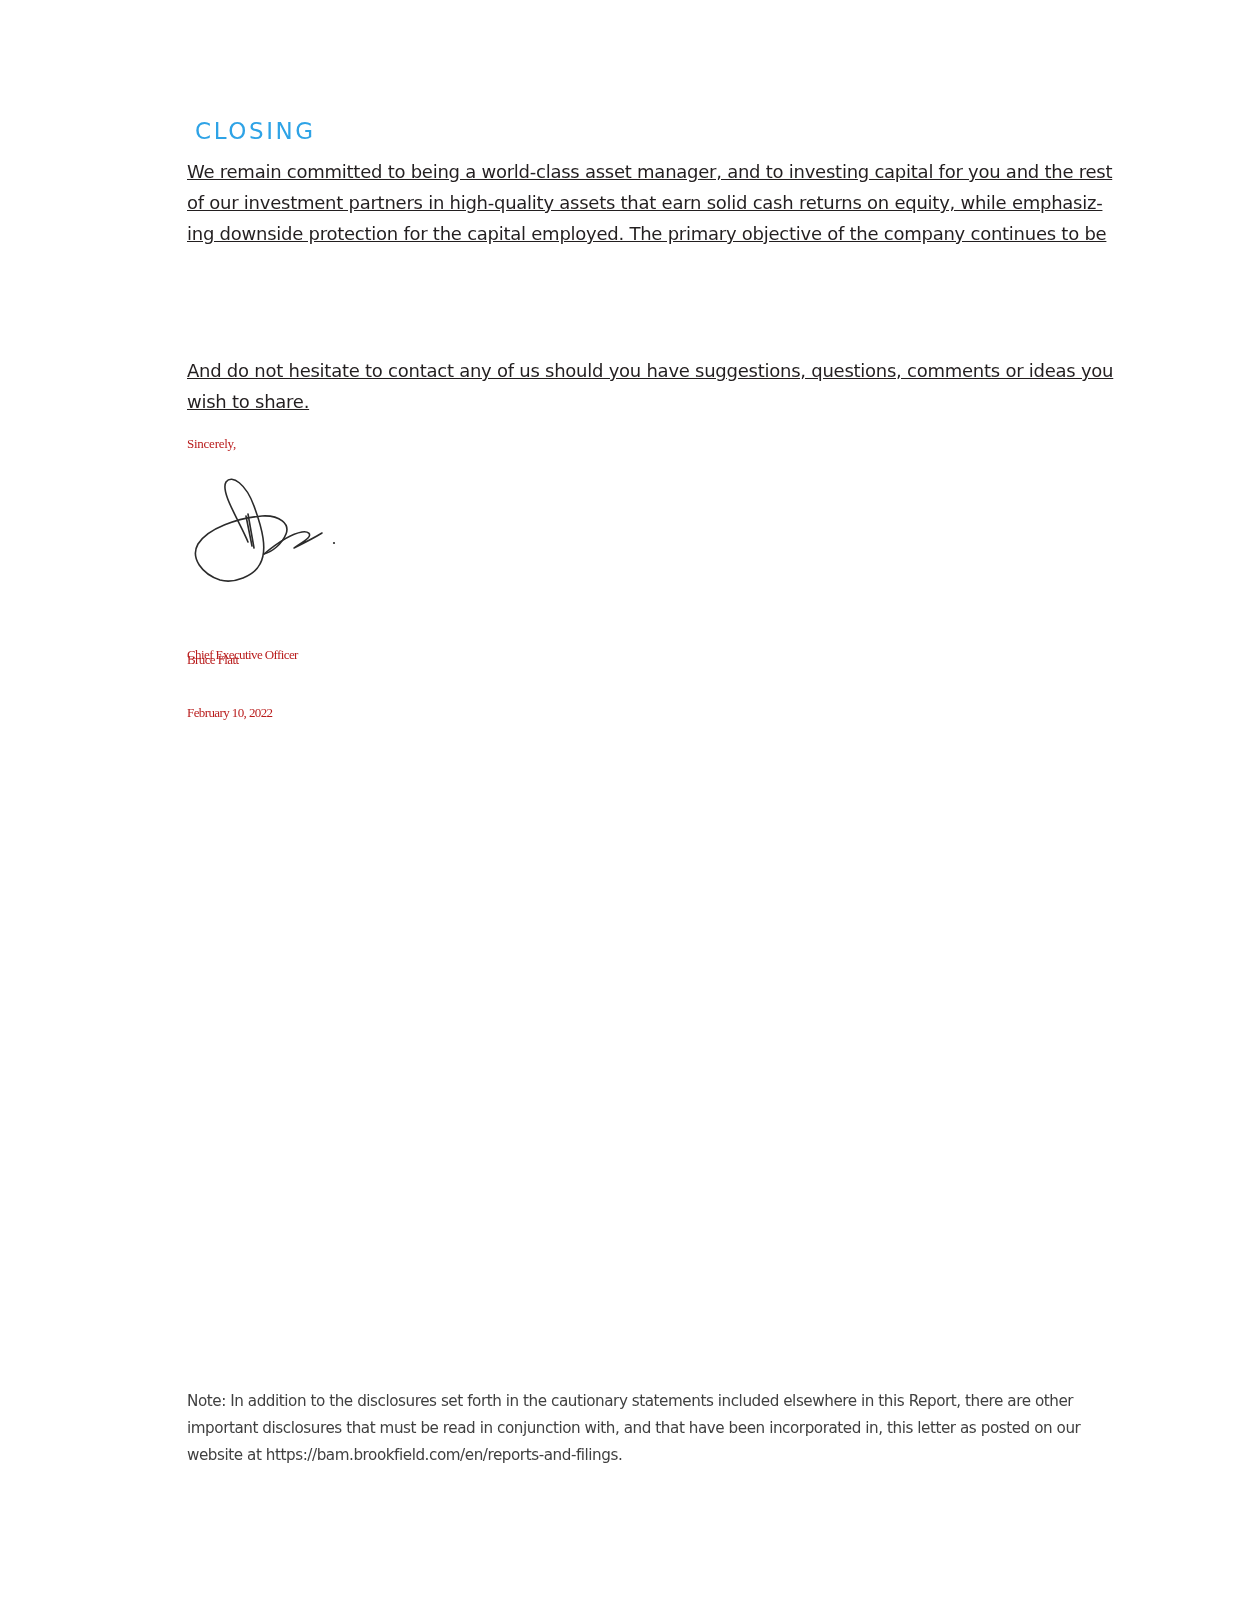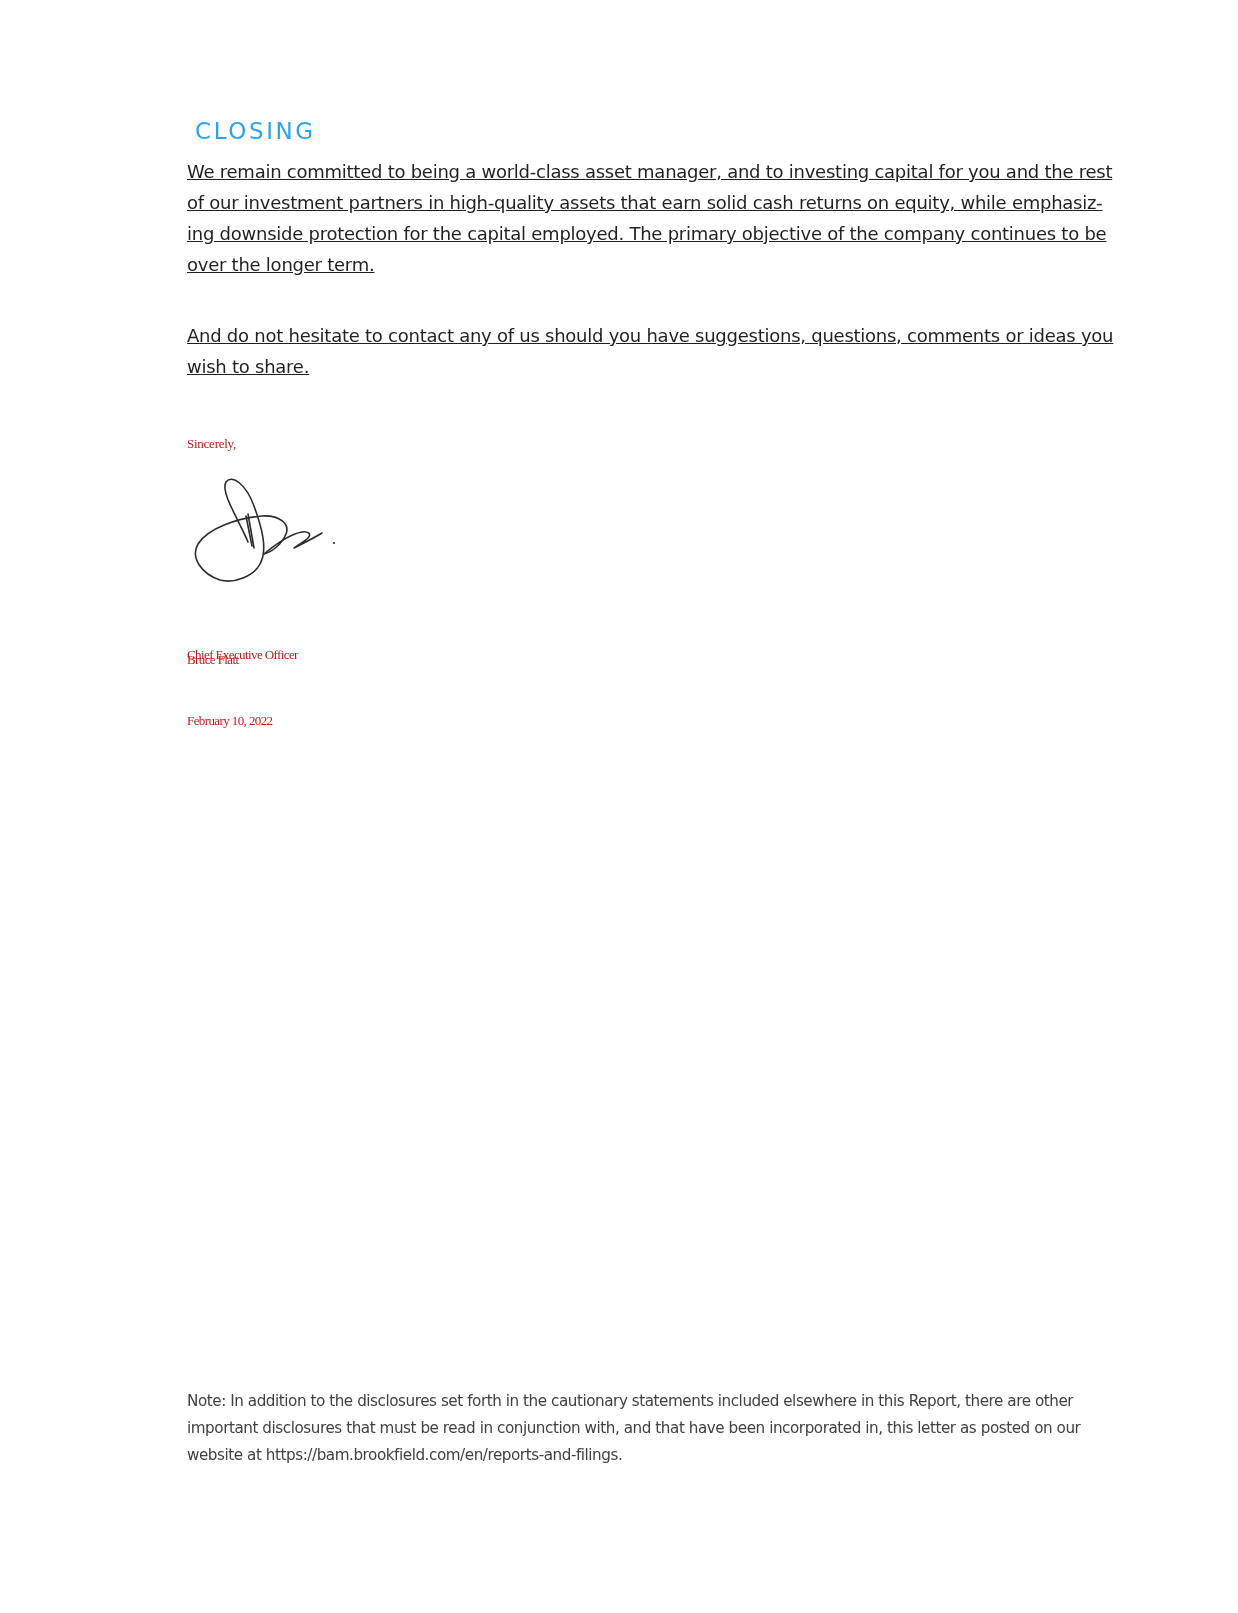--- a/index.html
+++ b/index.html
@@ -40,36 +40,36 @@
       margin: 0;
       font-family: "DejaVu Sans", sans-serif;
       font-size: 18px;
       line-height: 31px;
       letter-spacing: -0.25px;
       color: #231f20;
       text-decoration: underline;
     }
     .para .line { display: block; white-space: nowrap; }
     #para1 { top: 156px; }
-    #para2 { top: 320px; }
+    #para2 { top: 355px; }
     .single {
       position: absolute;
       left: 187px;
       margin: 0;
       font-family: Liberation Serif, serif;
       font-size: 13px;
       line-height: 31px;
       letter-spacing: -0.25px;
       color: #b91c1c;
       white-space: nowrap;
     }
     #closing-salutation { top: 428px; }
     #signer-name { top: 608px; letter-spacing: -0.6px; margin-top: 36px; }
     #signer-title { top: 639px; letter-spacing: -0.6px; }
-    #letter-date { top: 697px; letter-spacing: -0.6px; margin-top: 8px; }
+    #letter-date { top: 697px; letter-spacing: -0.6px; }
     .signature {
       position: absolute;
       left: 190px;
       top: 472px;
       width: 170px;
       height: 120px;
     }
     .note {
       position: absolute;
       left: 187px;
@@ -88,21 +88,20 @@
 <body>
 
 <div class="page">
 
   <h2 class="heading">CLOSING</h2>
 
   <p class="para" id="para1">
     <span class="line">We remain committed to being a world-class asset manager, and to investing capital for you and the rest</span>
     <span class="line">of our investment partners in high-quality assets that earn solid cash returns on equity, while emphasiz-</span>
     <span class="line">ing downside protection for the capital employed. The primary objective of the company continues to be</span>
-    <span class="line">over the longer term.</span>
   </p>
 
   <p class="para" id="para2">
     <span class="line">And do not hesitate to contact any of us should you have suggestions, questions, comments or ideas you</span>
     <span class="line">wish to share.</span>
   </p>
 
   <p class="single" id="closing-salutation">Sincerely,</p>
 
   <svg class="signature" viewBox="0 0 170 120" xmlns="http://www.w3.org/2000/svg">

